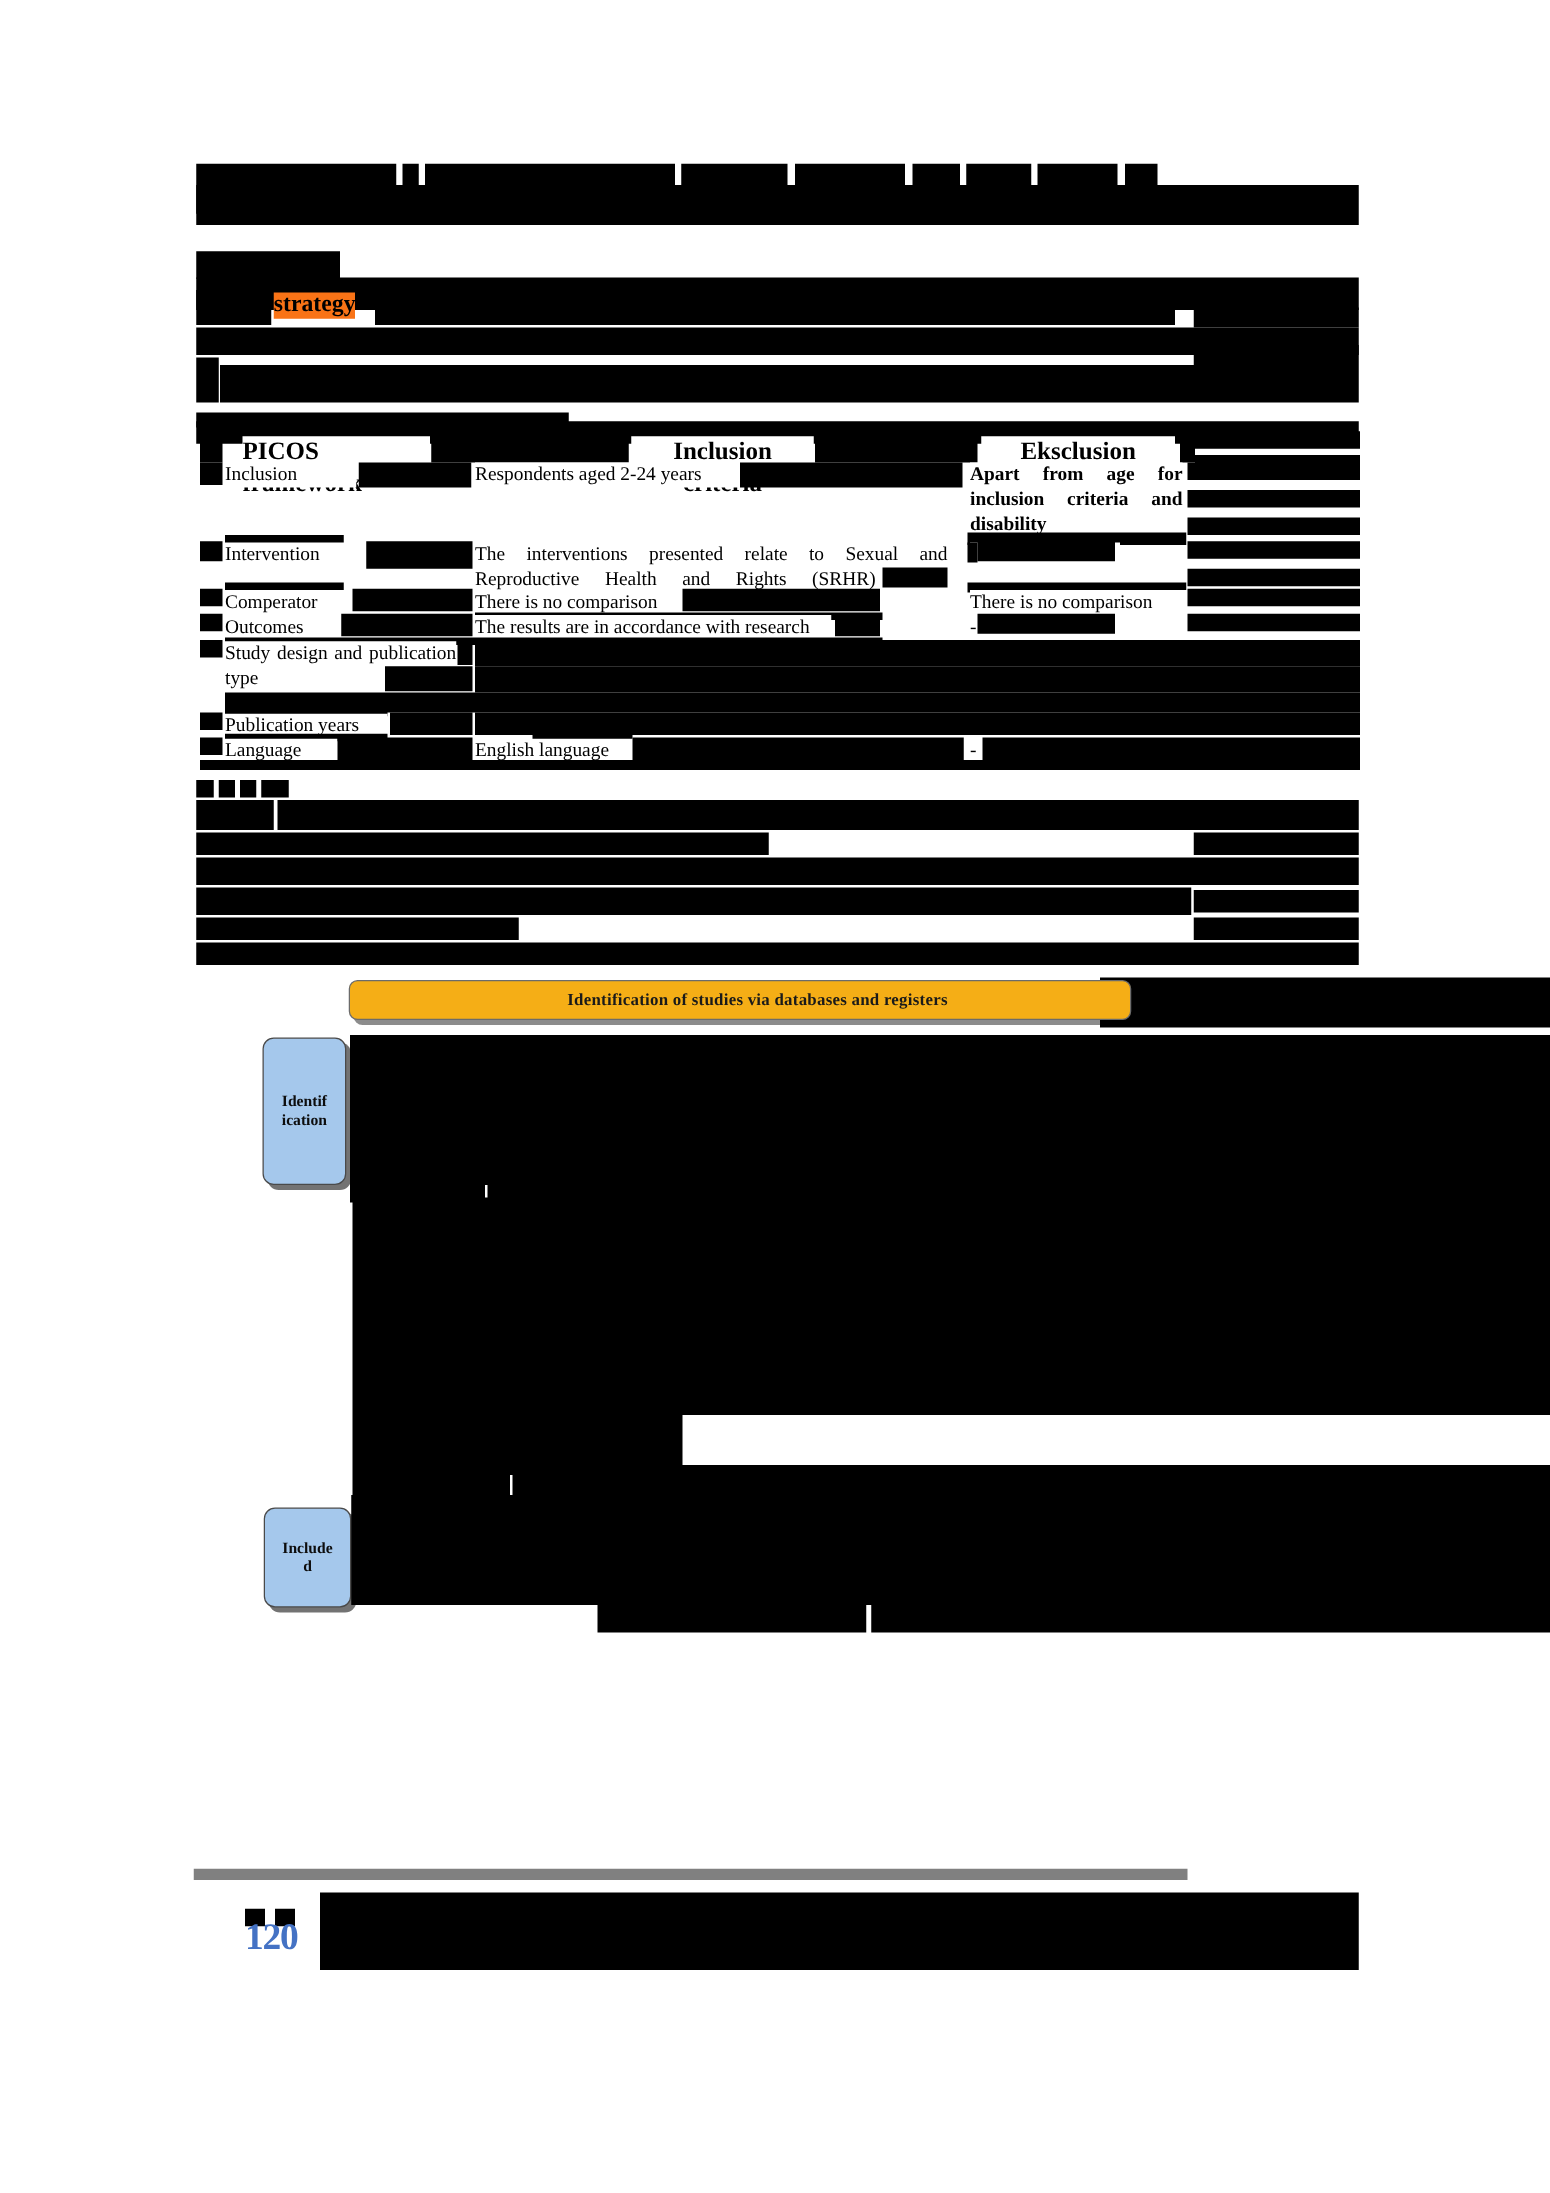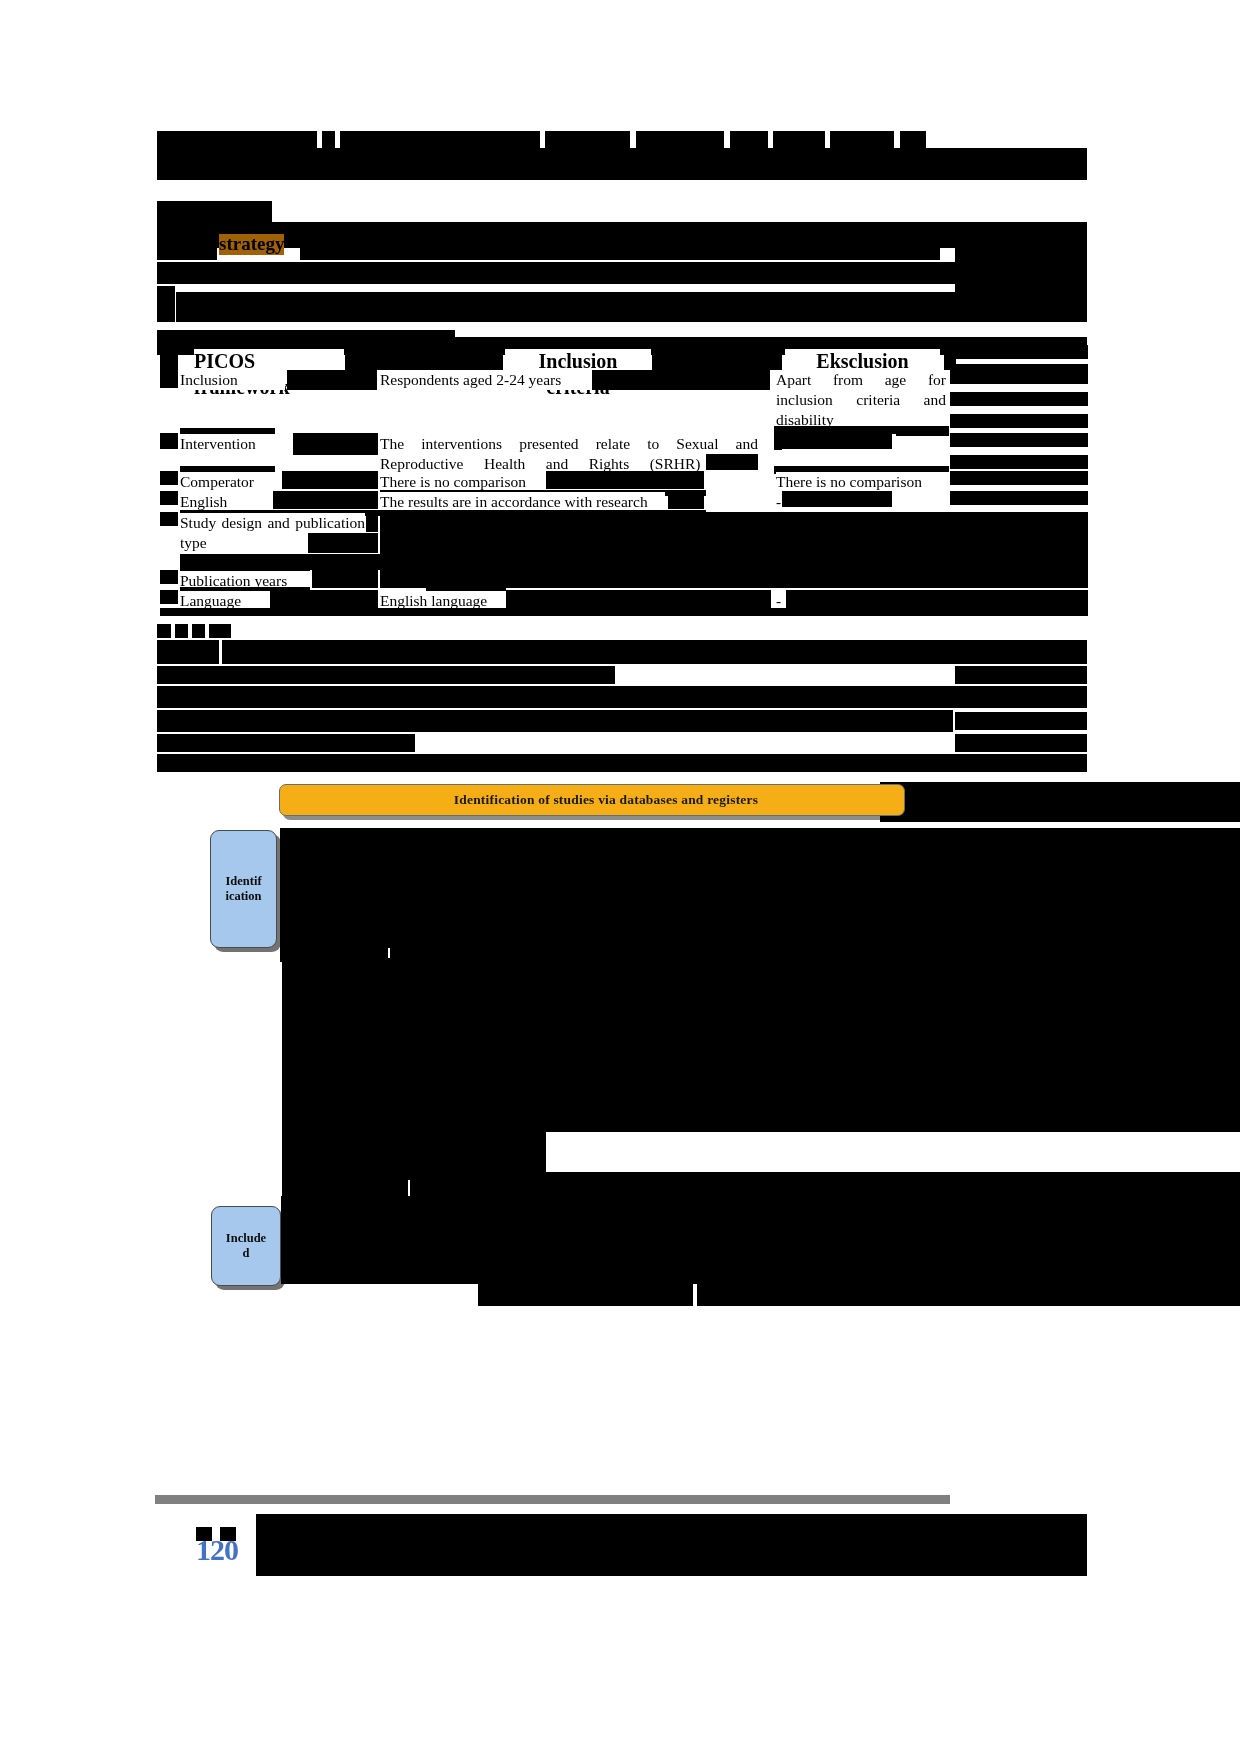--- a/index.html
+++ b/index.html
@@ -25,21 +25,21 @@
 
   
   .redact {
     position: absolute;
     background: #000000;
   }
 
   
   .txt {
     position: absolute;
-    background: #a16207;
+    background: #f97316;
     color: #000000;
     font-family: "Liberation Serif", serif;
     white-space: pre;
     line-height: 1.08;
     text-align: center;
   }
   .b { font-weight: bold; }
 
   
   #picos-table {
@@ -162,21 +162,21 @@
     <div class="cell hdr" style="left:625px; top:9px; width:155px; text-align:center;">Eksclusion criteria</div>
     <div class="redact" style="left:784px; top:10px; width:12px; height:20px;"></div>
     <div class="redact" style="left:796px; top:5px; width:132px; height:14px;"></div>
     <div class="redact" style="left:796px; top:24px; width:132px; height:14px;"></div>
 
     <div class="redact" style="left:0px; top:30px; width:18px; height:18px;"></div>
     <div class="cell" style="left:20px; top:30px; width:105px;">Inclusion</div>
     <div class="redact" style="left:127px; top:30px; width:90px; height:20px;"></div>
     <div class="cell" style="left:220px; top:30px; width:215px;">Respondents aged 2-24 years</div>
     <div class="redact" style="left:432px; top:30px; width:178px; height:20px;"></div>
-    <div class="cell just" style="left:616px; top:30px; width:170px;">Apart from age for inclusion criteria and disability</div>
+    <div class="cell just" style="left:616px; top:30px; width:170px;font-weight:bold;">Apart from age for inclusion criteria and disability</div>
     <div class="redact" style="left:790px; top:30px; width:138px; height:14px;"></div>
     <div class="redact" style="left:790px; top:52px; width:138px; height:14px;"></div>
     <div class="redact" style="left:790px; top:74px; width:138px; height:14px;"></div>
     <div class="redact" style="left:614px; top:86px; width:175px; height:10px;"></div>
 
     <div class="redact" style="left:0px; top:93px; width:18px; height:16px;"></div>
     <div class="redact" style="left:20px; top:88px; width:95px; height:8px;"></div>
     <div class="cell" style="left:20px; top:94px; width:110px;">Intervention</div>
     <div class="redact" style="left:133px; top:93px; width:85px; height:22px;"></div>
     <div class="cell just" style="left:220px; top:94px; width:378px;">The interventions presented relate to Sexual and Reproductive Health and Rights (SRHR) issues</div>
@@ -192,21 +192,21 @@
     <div class="redact" style="left:20px; top:126px; width:95px; height:8px;"></div>
     <div class="cell" style="left:20px; top:132px; width:105px;">Comperator</div>
     <div class="redact" style="left:122px; top:131px; width:96px; height:18px;"></div>
     <div class="cell" style="left:220px; top:132px; width:165px;">There is no comparison</div>
     <div class="redact" style="left:386px; top:131px; width:158px; height:18px;"></div>
     <div class="cell" style="left:616px; top:132px; width:175px;">There is no comparison</div>
     <div class="redact" style="left:790px; top:131px; width:138px; height:14px;"></div>
     <div class="redact" style="left:220px; top:150px; width:326px; height:6px;"></div>
 
     <div class="redact" style="left:0px; top:151px; width:18px; height:14px;"></div>
-    <div class="cell" style="left:20px; top:152px; width:95px;">English</div>
+    <div class="cell" style="left:20px; top:152px; width:95px;">Outcomes</div>
     <div class="redact" style="left:113px; top:151px; width:105px; height:18px;"></div>
     <div class="cell" style="left:220px; top:152px; width:285px;">The results are in accordance with research goals</div>
     <div class="redact" style="left:508px; top:151px; width:36px; height:18px;"></div>
     <div class="cell" style="left:616px; top:152px; width:100px;">-</div>
     <div class="redact" style="left:622px; top:151px; width:110px; height:16px;"></div>
     <div class="redact" style="left:790px; top:151px; width:138px; height:14px;"></div>
     <div class="redact" style="left:220px; top:170px; width:326px; height:6px;"></div>
     <div class="redact" style="left:20px; top:170px; width:200px; height:6px;"></div>
 
     <div class="redact" style="left:0px; top:172px; width:18px; height:14px;"></div>

